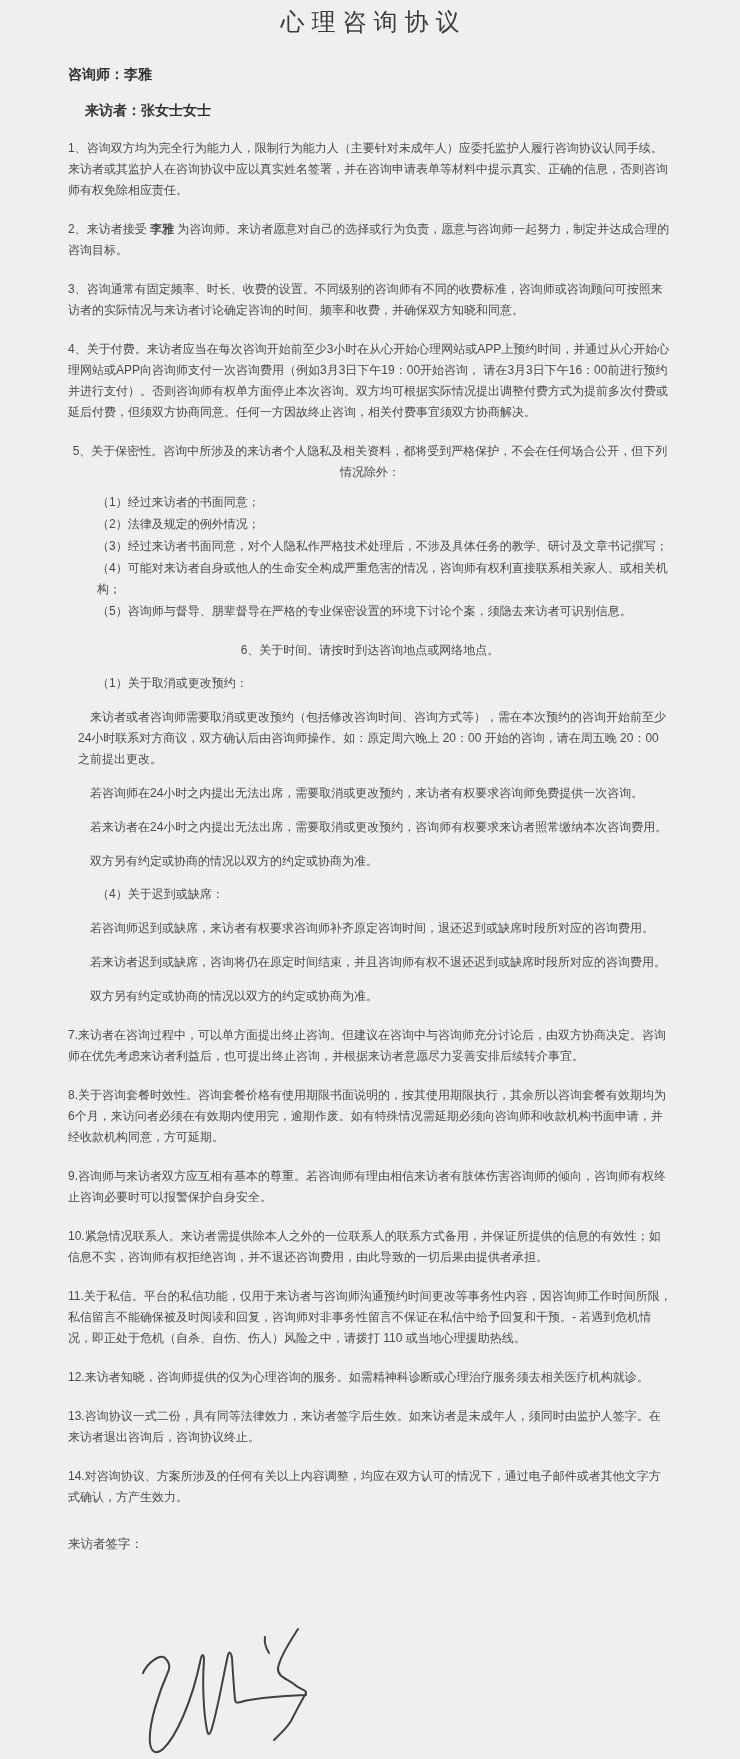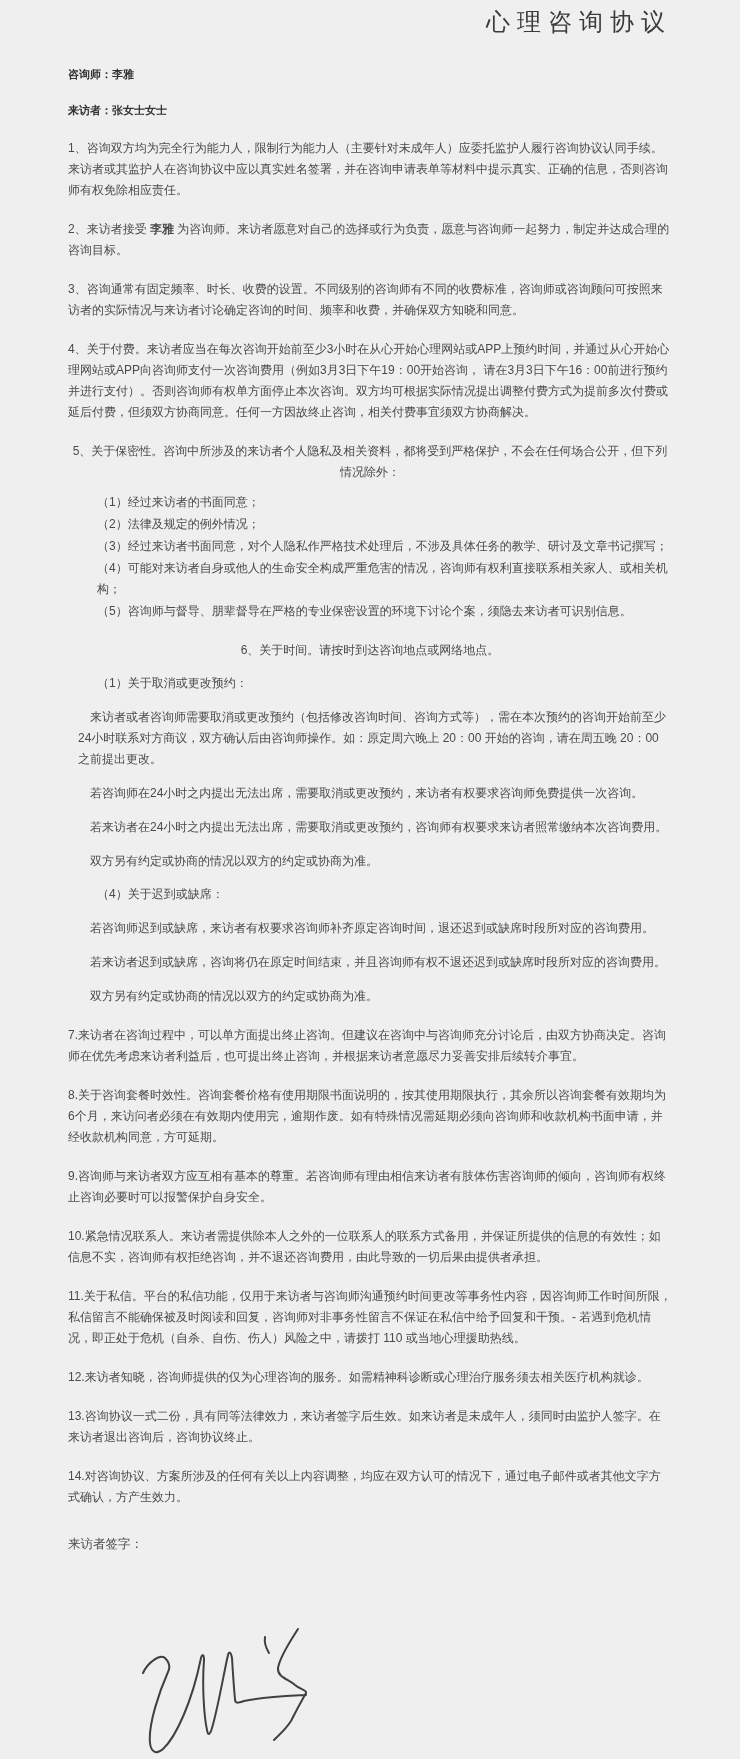--- a/index.html
+++ b/index.html
@@ -9,27 +9,27 @@
     width:740px; height:1759px;
     margin:0 auto;
     background:#efefef;
     box-sizing:border-box;
     padding:8px 68px 0;
     font-family:"Liberation Sans", sans-serif;
     color:#4a4a4a;
     overflow:hidden;
   }
   .doc-title {
-    margin:0; text-align:right;
+    margin:0; text-align:center;
     font-size:24px; font-weight:400; line-height:27px;
     letter-spacing:7px; text-indent:7px;
     color:#3b3b3b;
   }
-  .party { margin:29px 0 0; font-size:11px; line-height:20px; font-weight:700; color:#333; }
-  .party + .party { margin-top:16px; }
+  .party { margin:29px 0 0; font-size:14px; line-height:20px; font-weight:700; color:#333; }
+  .party + .party { margin-top:16px;margin-left:17px; }
   .clause { margin:18px 0 0; font-size:12px; line-height:21px; }
   .clause p { margin:0;text-align:center; }
   .clause .intro { margin:0; }
   .sub-item { margin-top:1px; padding-left:29px; }
   .sub-item.first { margin-top:9px; }
   .sub-head { margin-top:12px; padding-left:29px; }
   .sub-para { margin-top:13px; text-indent:12px;margin-left:10px; }
   .sig-label { margin:26px 0 0; font-size:12.5px; line-height:20px; }
   .sig-image { display:block; margin:62px 0 0 60px; }
   .sig-date { margin:32px 0 0; padding-left:358px; font-size:16px; line-height:18px; }

